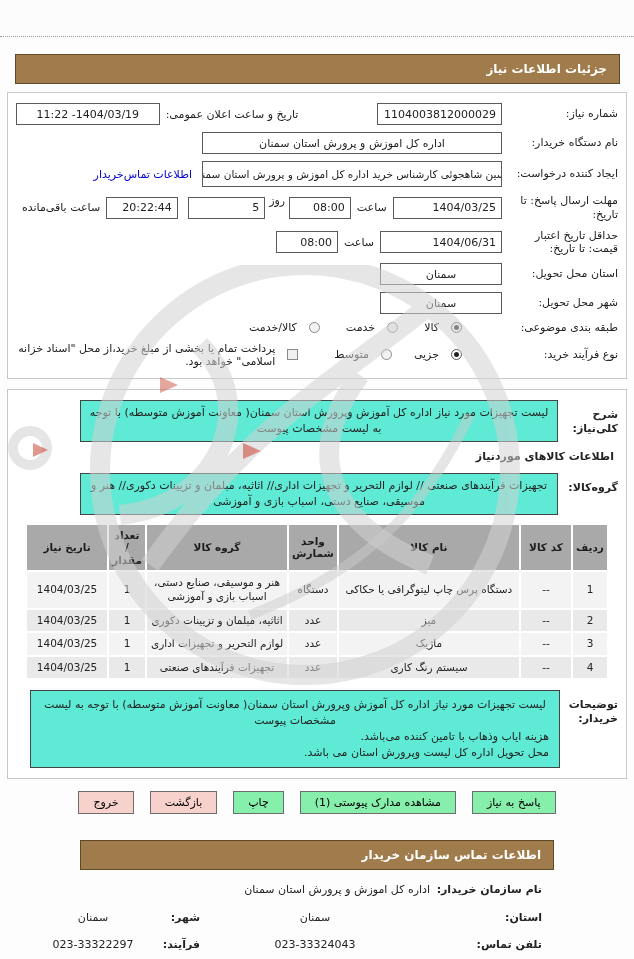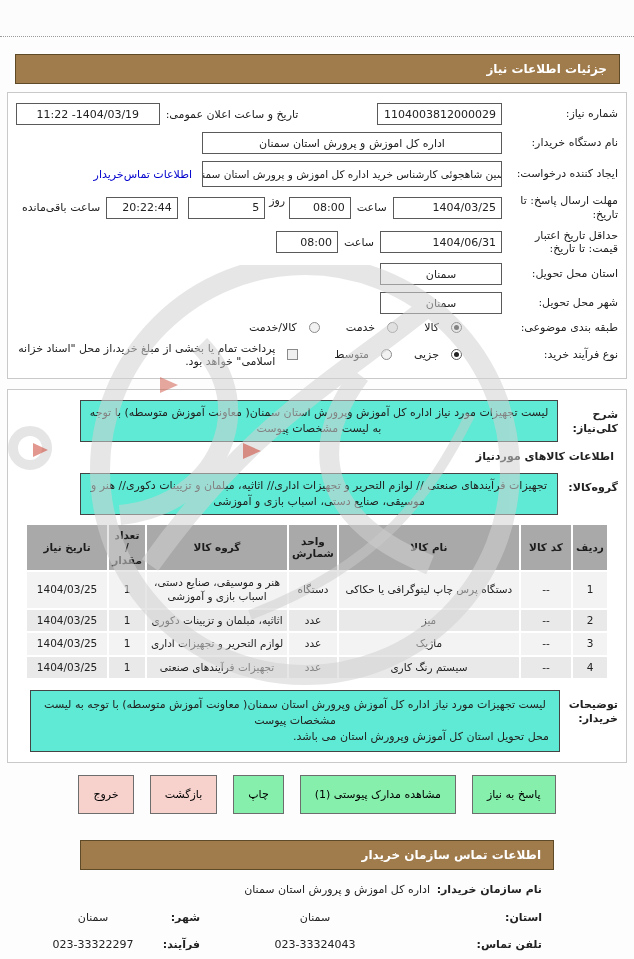--- a/index.html
+++ b/index.html
@@ -68,21 +68,21 @@
   .descrow .flabel { padding-top: 8px; }
   .sec-head { font-weight: bold; margin: 4px 4px 10px 0; }
   table.goods { width: 97%; margin: 4px auto 10px auto; border-collapse: separate; border-spacing: 2px; background: #fff; font-size: 10.5px; }
   table.goods th { background: #a9a9a9; color: #1c1c1c; font-weight: bold; padding: 4px 3px; text-align: center; line-height: 1.2; }
   table.goods td { padding: 4px 3px; text-align: center; line-height: 1.3; }
   table.goods tr.odd td { background: #f3f3f3; }
   table.goods tr.even td { background: #e9e9e9; }
   .btnrow { display: flex; justify-content: center; align-items: center; gap: 16px; margin-top: 12px; }
   .btn {
     border: 1px solid #6d6d6d;
-    padding: 12px 14px;
+    padding: 4px 14px;
     font-size: 11px;
     white-space: nowrap;
     cursor: pointer;
     font-family: "DejaVu Sans", sans-serif;
   }
   .btn.green { background: #86efac; }
   .btn.pink  { background: #f7d2cd; }
   .contact { margin: 0 92px 0 20px; }
   .crow { display: flex; align-items: flex-start; margin-bottom: 12px; line-height: 1.4; }
   .clabel { font-weight: bold; flex: 0 0 112px; }
@@ -265,21 +265,22 @@
         <td>1</td>
         <td class="ltr">1404/03/25</td>
       </tr>
     </tbody>
   </table>
 
   <div class="descrow" style="margin-bottom:0">
     <div class="flabel bold" style="flex:0 0 58px;width:58px">توضیحات خریدار:</div>
     <div class="bigbox" style="width:530px;text-align:right;padding:6px 10px">
       <div style="text-align:center">لیست تجهیزات مورد نیاز اداره کل آموزش وپرورش استان سمنان( معاونت آموزش متوسطه) با توجه به لیست مشخصات پیوست</div>
-      <div>محل تحویل استان کل آموزش وپرورش استان می باشد.</div>
+      <div>هزینه ایاب وذهاب با تامین کننده می‌باشد.</div>
+      <div>محل تحویل اداره کل لیست وپرورش استان می باشد.</div>
     </div>
   </div>
 </div>
 
 <div class="btnrow">
   <button class="btn green">پاسخ به نیاز</button>
   <button class="btn green">مشاهده مدارک پیوستی (1)</button>
   <button class="btn green">چاپ</button>
   <button class="btn pink">بازگشت</button>
   <button class="btn pink">خروج</button>

